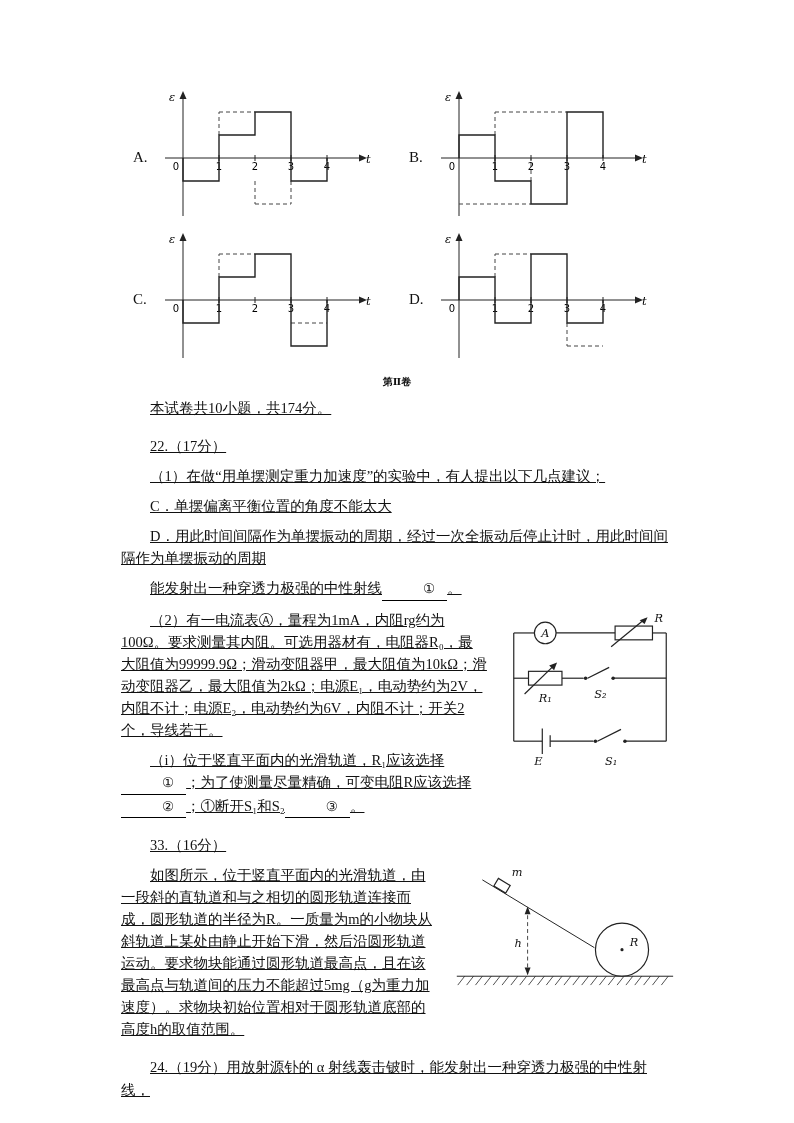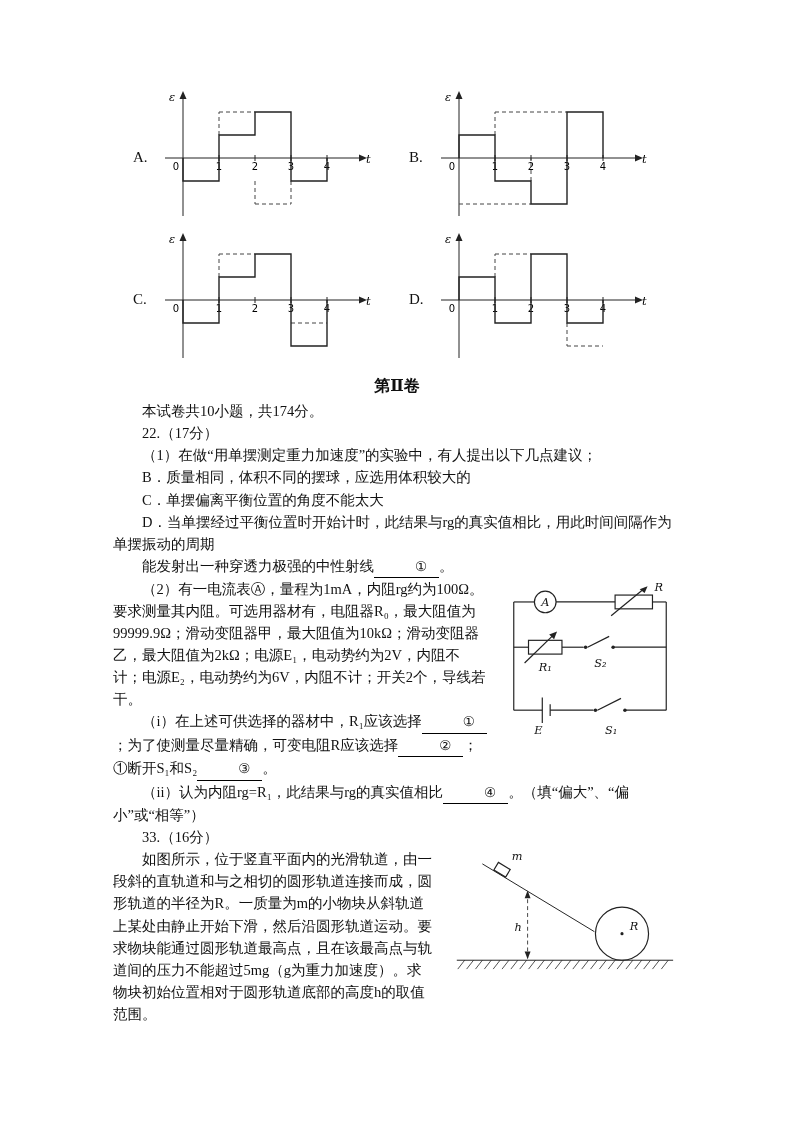--- a/index.html
+++ b/index.html
@@ -2,22 +2,22 @@
 <html><head>
 <meta charset="utf-8">
 <style>
   html,body{margin:0;padding:0;background:#e8e8e8;}
   .page{
     width:794px;min-height:1123px;margin:0 auto;background:#fff;
     box-sizing:border-box;padding:88px 113px 40px 113px;
     font-family:"Liberation Serif","DejaVu Serif",serif;
     font-size:14.5px;line-height:1.52;color:#111;
   }
-  p{margin:0;text-indent:2em;}
-  .sec-title{text-align:center;font-weight:bold;font-size:16px;margin:6px 0 2px;}
+  p{margin:8px;text-indent:2em;text-decoration:underline;}
+  .sec-title{text-align:center;font-weight:bold;font-size:10px;margin:6px 0 2px;}
   .graphs{display:grid;grid-template-columns:250px 250px;gap:4px 26px;margin-left:20px;margin-bottom:4px;}
   .graph-cell{display:flex;align-items:center;}
   .graph-label{width:26px;font-size:15px;flex:0 0 26px;}
   .q{overflow:hidden;}
   .fig{float:right;margin:2px 0 4px 12px;}
   .blank{display:inline-block;min-width:30px;padding:0 12px;text-align:center;
          border-bottom:1px solid #000;font-size:13.5px;}
   
   .ax{stroke:#222;stroke-width:1;}
   .wv{stroke:#222;stroke-width:1.4;fill:none;}
@@ -137,23 +137,22 @@
           </svg></span>
     </div>
   </div>
 
   <div class="sec-title">第Ⅱ卷</div>
   <p>本试卷共10小题，共174分。</p>
 
   <div class="q">
     <p>22.（17分）</p>
     <p>（1）在做“用单摆测定重力加速度”的实验中，有人提出以下几点建议；</p>
-    <p>B．质量相同，体积不同的摆球，应选用体积较大的</p>
     <p>C．单摆偏离平衡位置的角度不能太大</p>
-    <p>D．当单摆经过平衡位置时开始计时，此结果与rg的真实值相比，用此时间间隔作为单摆振动的周期</p>
+    <p>D．用此时间间隔作为单摆振动的周期，经过一次全振动后停止计时，用此时间间隔作为单摆振动的周期</p>
     <p><span>能发射出一种穿透力极强的中性射线</span><span class="blank">①</span><span>。</span></p>
 
     <div class="fig">
       <svg viewBox="0 0 185 162" width="182" height="160">
         <g class="wire">
           <line x1="15" y1="22" x2="36" y2="22"></line>
           <circle cx="47" cy="22" r="11"></circle>
           <line x1="58" y1="22" x2="118" y2="22"></line>
           <rect x="118" y="15" width="38" height="14"></rect>
           <line x1="156" y1="22" x2="170" y2="22"></line>
@@ -182,22 +181,21 @@
         <text class="cap" x="47" y="26" text-anchor="middle">A</text>
         <text class="cap" x="158" y="11">R</text>
         <text class="cap" x="47" y="92" text-anchor="middle">R₁</text>
         <text class="cap" x="103" y="88" text-anchor="middle">S₂</text>
         <text class="cap" x="40" y="156" text-anchor="middle">E</text>
         <text class="cap" x="114" y="156" text-anchor="middle">S₁</text>
       </svg>
     </div>
 
     <p>（2）有一电流表Ⓐ，量程为1mA，内阻rg约为100Ω。要求测量其内阻。可选用器材有，电阻器R₀，最大阻值为99999.9Ω；滑动变阻器甲，最大阻值为10kΩ；滑动变阻器乙，最大阻值为2kΩ；电源E₁，电动势约为2V，内阻不计；电源E₂，电动势约为6V，内阻不计；开关2个，导线若干。</p>
-    <p><span>（i）在上述可供选择的器材中，R₁应该选择</span><span class="blank">①</span><span>；为了使测量尽量精确，可变电阻R应该选择</span><span class="blank">②</span><span>；①断开S₁和S₂</span><span class="blank">③</span><span>。</span></p>
-    <p><span>（ii）认为内阻rg=R₁，此结果与rg的真实值相比</span><span class="blank">④</span><span>。（填“偏大”、“偏小”或“相等”）</span></p>
+    <p><span>（i）位于竖直平面内的光滑轨道，R₁应该选择</span><span class="blank">①</span><span>；为了使测量尽量精确，可变电阻R应该选择</span><span class="blank">②</span><span>；①断开S₁和S₂</span><span class="blank">③</span><span>。</span></p>
   </div>
 
   <div class="q">
     <p>33.（16分）</p>
     <div class="fig">
       <svg viewBox="0 0 240 132" width="236" height="130">
         <line x1="12" y1="112" x2="232" y2="112" class="ax"></line>
         <g id="hatch" stroke="#222" stroke-width="0.8">
             <line x1="20" y1="112" x2="13" y2="121"></line>
             <line x1="29" y1="112" x2="22" y2="121"></line>
@@ -234,14 +232,15 @@
         <polygon class="ah" points="84,41 81,49 87,49"></polygon>
         <polygon class="ah" points="84,111 81,103 87,103"></polygon>
         <text class="cap" x="68" y="10">m</text>
         <text class="cap" x="78" y="82" text-anchor="end">h</text>
         <text class="cap" x="188" y="81">R</text>
       </svg>
     </div>
     <p>如图所示，位于竖直平面内的光滑轨道，由一段斜的直轨道和与之相切的圆形轨道连接而成，圆形轨道的半径为R。一质量为m的小物块从斜轨道上某处由静止开始下滑，然后沿圆形轨道运动。要求物块能通过圆形轨道最高点，且在该最高点与轨道间的压力不能超过5mg（g为重力加速度）。求物块初始位置相对于圆形轨道底部的高度h的取值范围。</p>
   </div>
 
+  <p>24.（19分）用放射源钋的 α 射线轰击铍时，能发射出一种穿透力极强的中性射线，</p>
 
 </div>
 
 </body></html>

